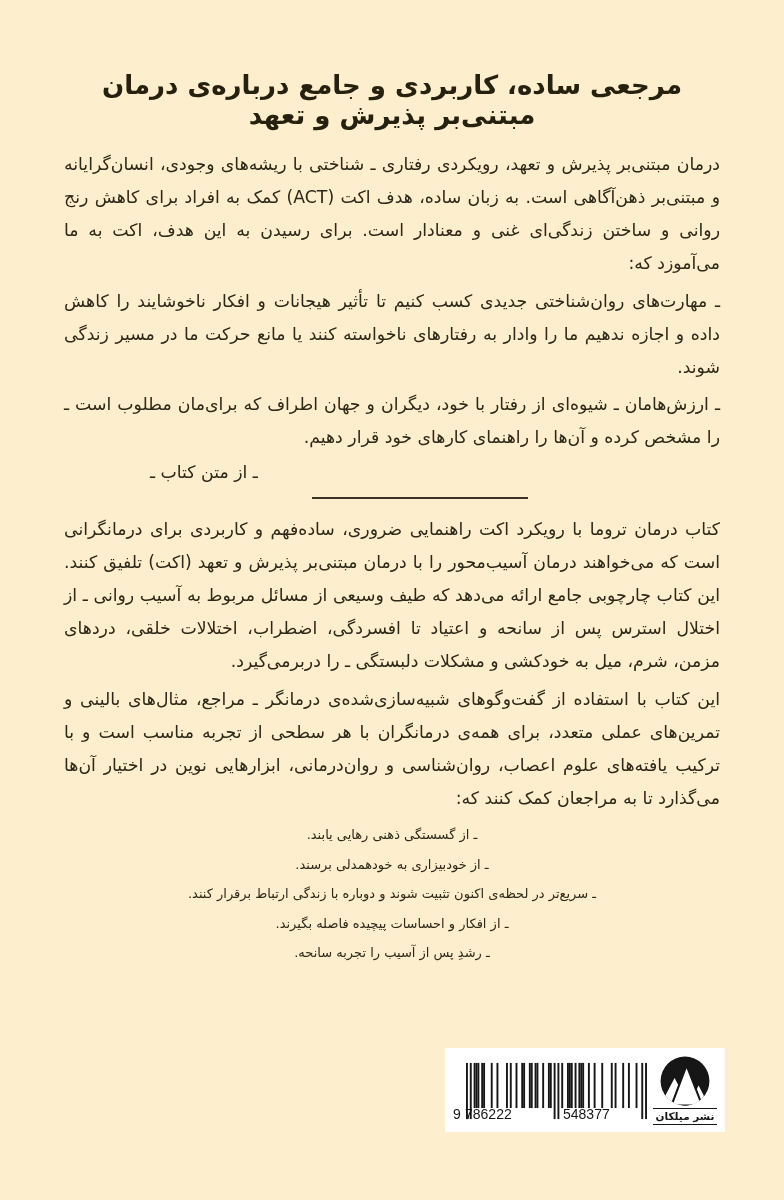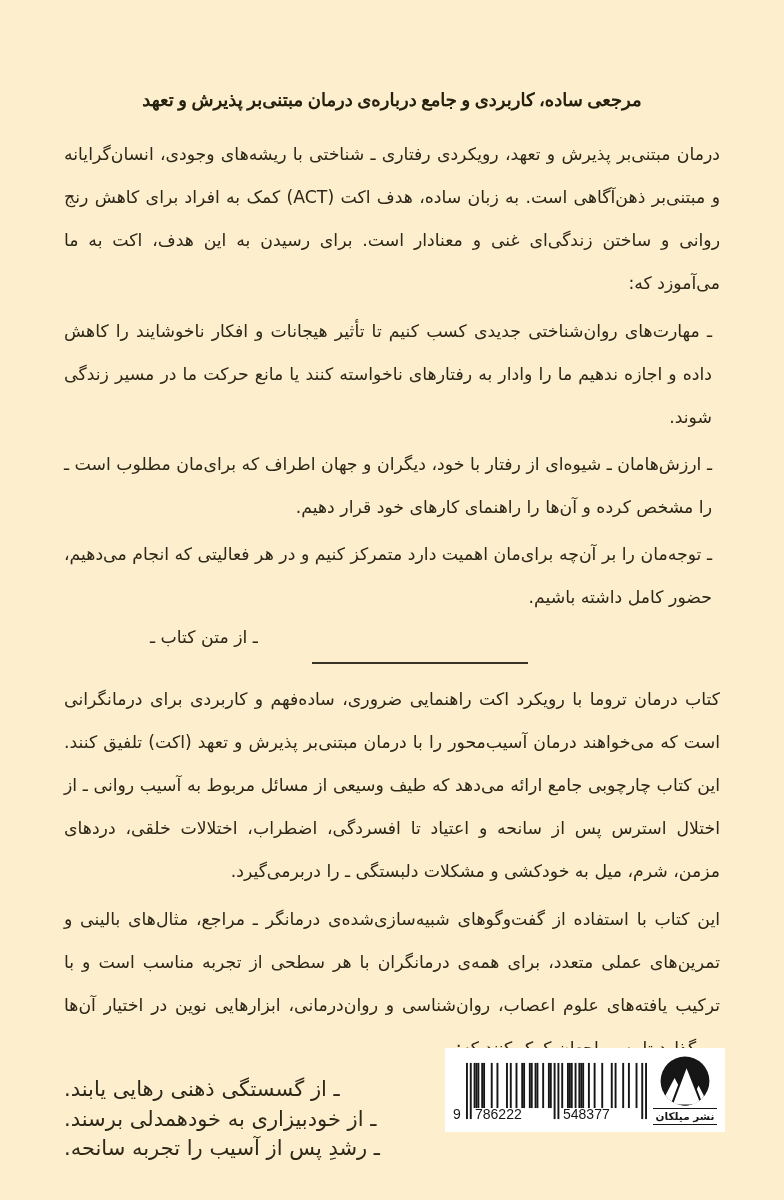--- a/index.html
+++ b/index.html
@@ -7,56 +7,56 @@
     width:784px;height:1200px;position:relative;overflow:hidden;
     background:#FDEECD;
     font-family:"DejaVu Sans",sans-serif;
     color:#2e2819;
     direction:rtl;
   }
   .content{
     position:absolute;top:70px;left:64px;right:64px;
   }
   .headline{
-    font-size:18px;font-weight:bold;text-align:center;
-    color:#26200f;margin:15px 0 18px 0;line-height:30px;font-family:Liberation Serif, serif;
+    font-size:26px;font-weight:bold;text-align:center;
+    color:#26200f;margin:0 0 18px 0;line-height:30px;
   }
   .para{
-    font-size:17.3px;line-height:43px;text-align:justify;
+    font-size:17.3px;line-height:33px;text-align:justify;
     margin:0 0 5px 0;
   }
-  .para.bullet{margin:0 8px 4px 0;}
+  .para.bullet{margin:0 0 4px 0;}
   .quote-line{
     font-size:17.3px;line-height:29.4px;margin:2px 0 4px 0;
     text-align:left;padding-left:86px;
   }
   .divider{
     height:0;border-top:2px solid #3a3428;width:216px;
     margin:10px 192px 14px 248px;
   }
   .benefit-line{
-    font-size:21px;line-height:29.4px;margin:0;text-align:left;
+    font-size:13px;line-height:29.4px;margin:0;text-align:center;
   }
   
   .barcode-box{
     position:absolute;left:445px;top:1048px;width:280px;height:84px;
     background:#ffffff;direction:ltr;
     display:flex;align-items:center;justify-content:space-between;
     padding:4px 8px;box-sizing:border-box;
   }
   .ean-wrap{position:relative;width:196px;height:64px;margin-top:4px;}
   .ean-wrap svg{position:absolute;left:13px;top:2px;}
   .ean-digits span{
     position:absolute;top:46px;height:16px;
     font-family:"Liberation Sans","DejaVu Sans",sans-serif;
     font-size:14px;color:#161616;background:transparent;
     display:flex;justify-content:space-between;
   }
   .ean-first{left:0;width:11px;}
-  .ean-left{left:22px;width:76px;}
+  .ean-left{left:12px;width:76px;}
   .ean-right{left:110px;width:76px;}
   .publisher{
     display:flex;flex-direction:column;align-items:center;
     width:64px;margin-left:18px;
   }
   .pub-name{
     font-size:10.5px;font-weight:bold;color:#161616;line-height:14px;
     border-top:1.3px solid #161616;border-bottom:1.3px solid #161616;
     padding:0 3px 1px 3px;margin-top:1px;white-space:nowrap;
     font-family:"DejaVu Sans",sans-serif;direction:rtl;
@@ -66,33 +66,34 @@
 <body>
 
 <div class="content">
 
   <h1 class="headline">مرجعی ساده، کاربردی و جامع درباره‌ی درمان مبتنی‌بر پذیرش و تعهد</h1>
 
   <p class="para">درمان مبتنی‌بر پذیرش و تعهد، رویکردی رفتاری ـ شناختی با ریشه‌های وجودی، انسان‌گرایانه و مبتنی‌بر ذهن‌آگاهی است. به زبان ساده، هدف اکت (ACT) کمک به افراد برای کاهش رنج روانی و ساختن زندگی‌ای غنی و معنادار است. برای رسیدن به این هدف، اکت به ما می‌آموزد که:</p>
 
   <p class="para bullet">ـ مهارت‌های روان‌شناختی جدیدی کسب کنیم تا تأثیر هیجانات و افکار ناخوشایند را کاهش داده و اجازه ندهیم ما را وادار به رفتارهای ناخواسته کنند یا مانع حرکت ما در مسیر زندگی شوند.</p>
   <p class="para bullet">ـ ارزش‌هامان ـ شیوه‌ای از رفتار با خود، دیگران و جهان اطراف که برای‌مان مطلوب است ـ را مشخص کرده و آن‌ها را راهنمای کارهای خود قرار دهیم.</p>
-  <p class="para bullet">ـ توجه‌مان را بر آن‌چه برای‌مان اهمیت دارد متمرکز کنیم و در هر فعالیتی که انجام می‌دهیم، حضور کامل داشته باشیم.</p>
 
   <p class="quote-line">ـ از متن کتاب ـ</p>
 
   <div class="divider"></div>
 
   <p class="para">کتاب درمان تروما با رویکرد اکت راهنمایی ضروری، ساده‌فهم و کاربردی برای درمانگرانی است که می‌خواهند درمان آسیب‌محور را با درمان مبتنی‌بر پذیرش و تعهد (اکت) تلفیق کنند. این کتاب چارچوبی جامع ارائه می‌دهد که طیف وسیعی از مسائل مربوط به آسیب روانی ـ از اختلال استرس پس از سانحه و اعتیاد تا افسردگی، اضطراب، اختلالات خلقی، دردهای مزمن، شرم، میل به خودکشی و مشکلات دلبستگی ـ را دربرمی‌گیرد.</p>
 
   <p class="para">این کتاب با استفاده از گفت‌وگوهای شبیه‌سازی‌شده‌ی درمانگر ـ مراجع، مثال‌های بالینی و تمرین‌های عملی متعدد، برای همه‌ی درمانگران با هر سطحی از تجربه مناسب است و با ترکیب یافته‌های علوم اعصاب، روان‌شناسی و روان‌درمانی، ابزارهایی نوین در اختیار آن‌ها می‌گذارد تا به مراجعان کمک کنند که:</p>
 
   <div class="benefits">
     <p class="benefit-line">ـ از گسستگی ذهنی رهایی یابند.</p>
     <p class="benefit-line">ـ از خودبیزاری به خودهمدلی برسند.</p>
+    <p class="benefit-line">ـ سریع‌تر در لحظه‌ی اکنون تثبیت شوند و دوباره با زندگی ارتباط برقرار کنند.</p>
+    <p class="benefit-line">ـ از افکار و احساسات پیچیده فاصله بگیرند.</p>
     <p class="benefit-line">ـ رشدِ پس از آسیب را تجربه سانحه.</p>
   </div>
 
 </div>
 
 <div class="barcode-box">
 
   <div class="ean-wrap">
     <svg id="ean-svg" width="181" height="58" viewBox="0 0 180.5 56">
         <rect x="0.00" y="0" width="1.9" height="56" fill="#161616"></rect>

